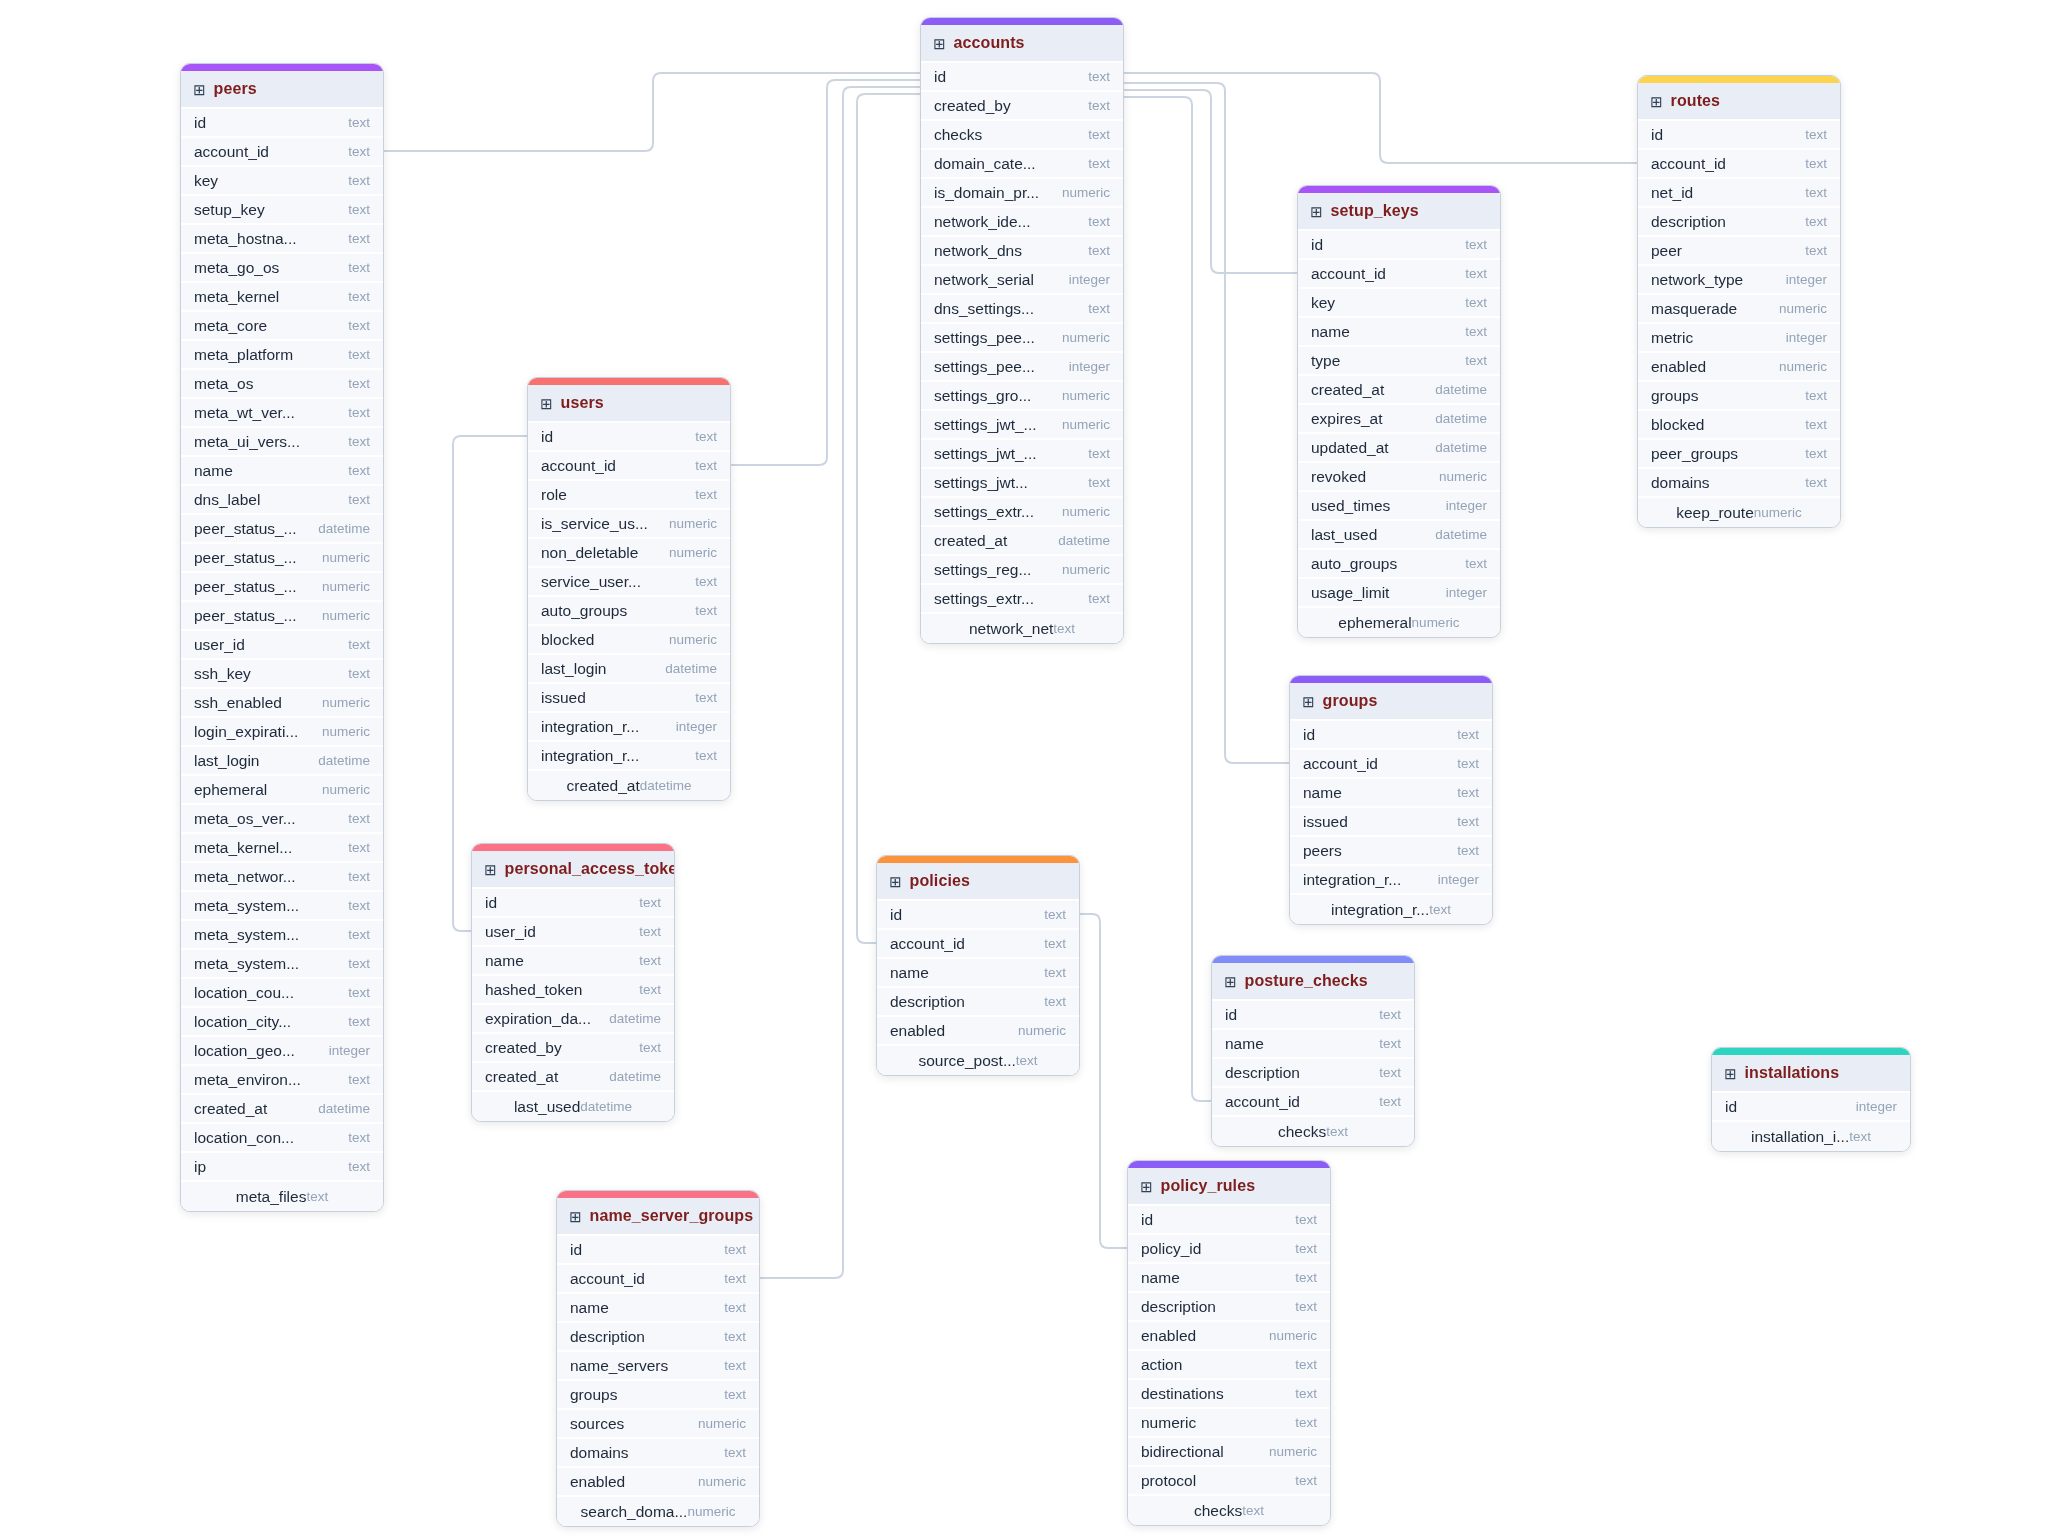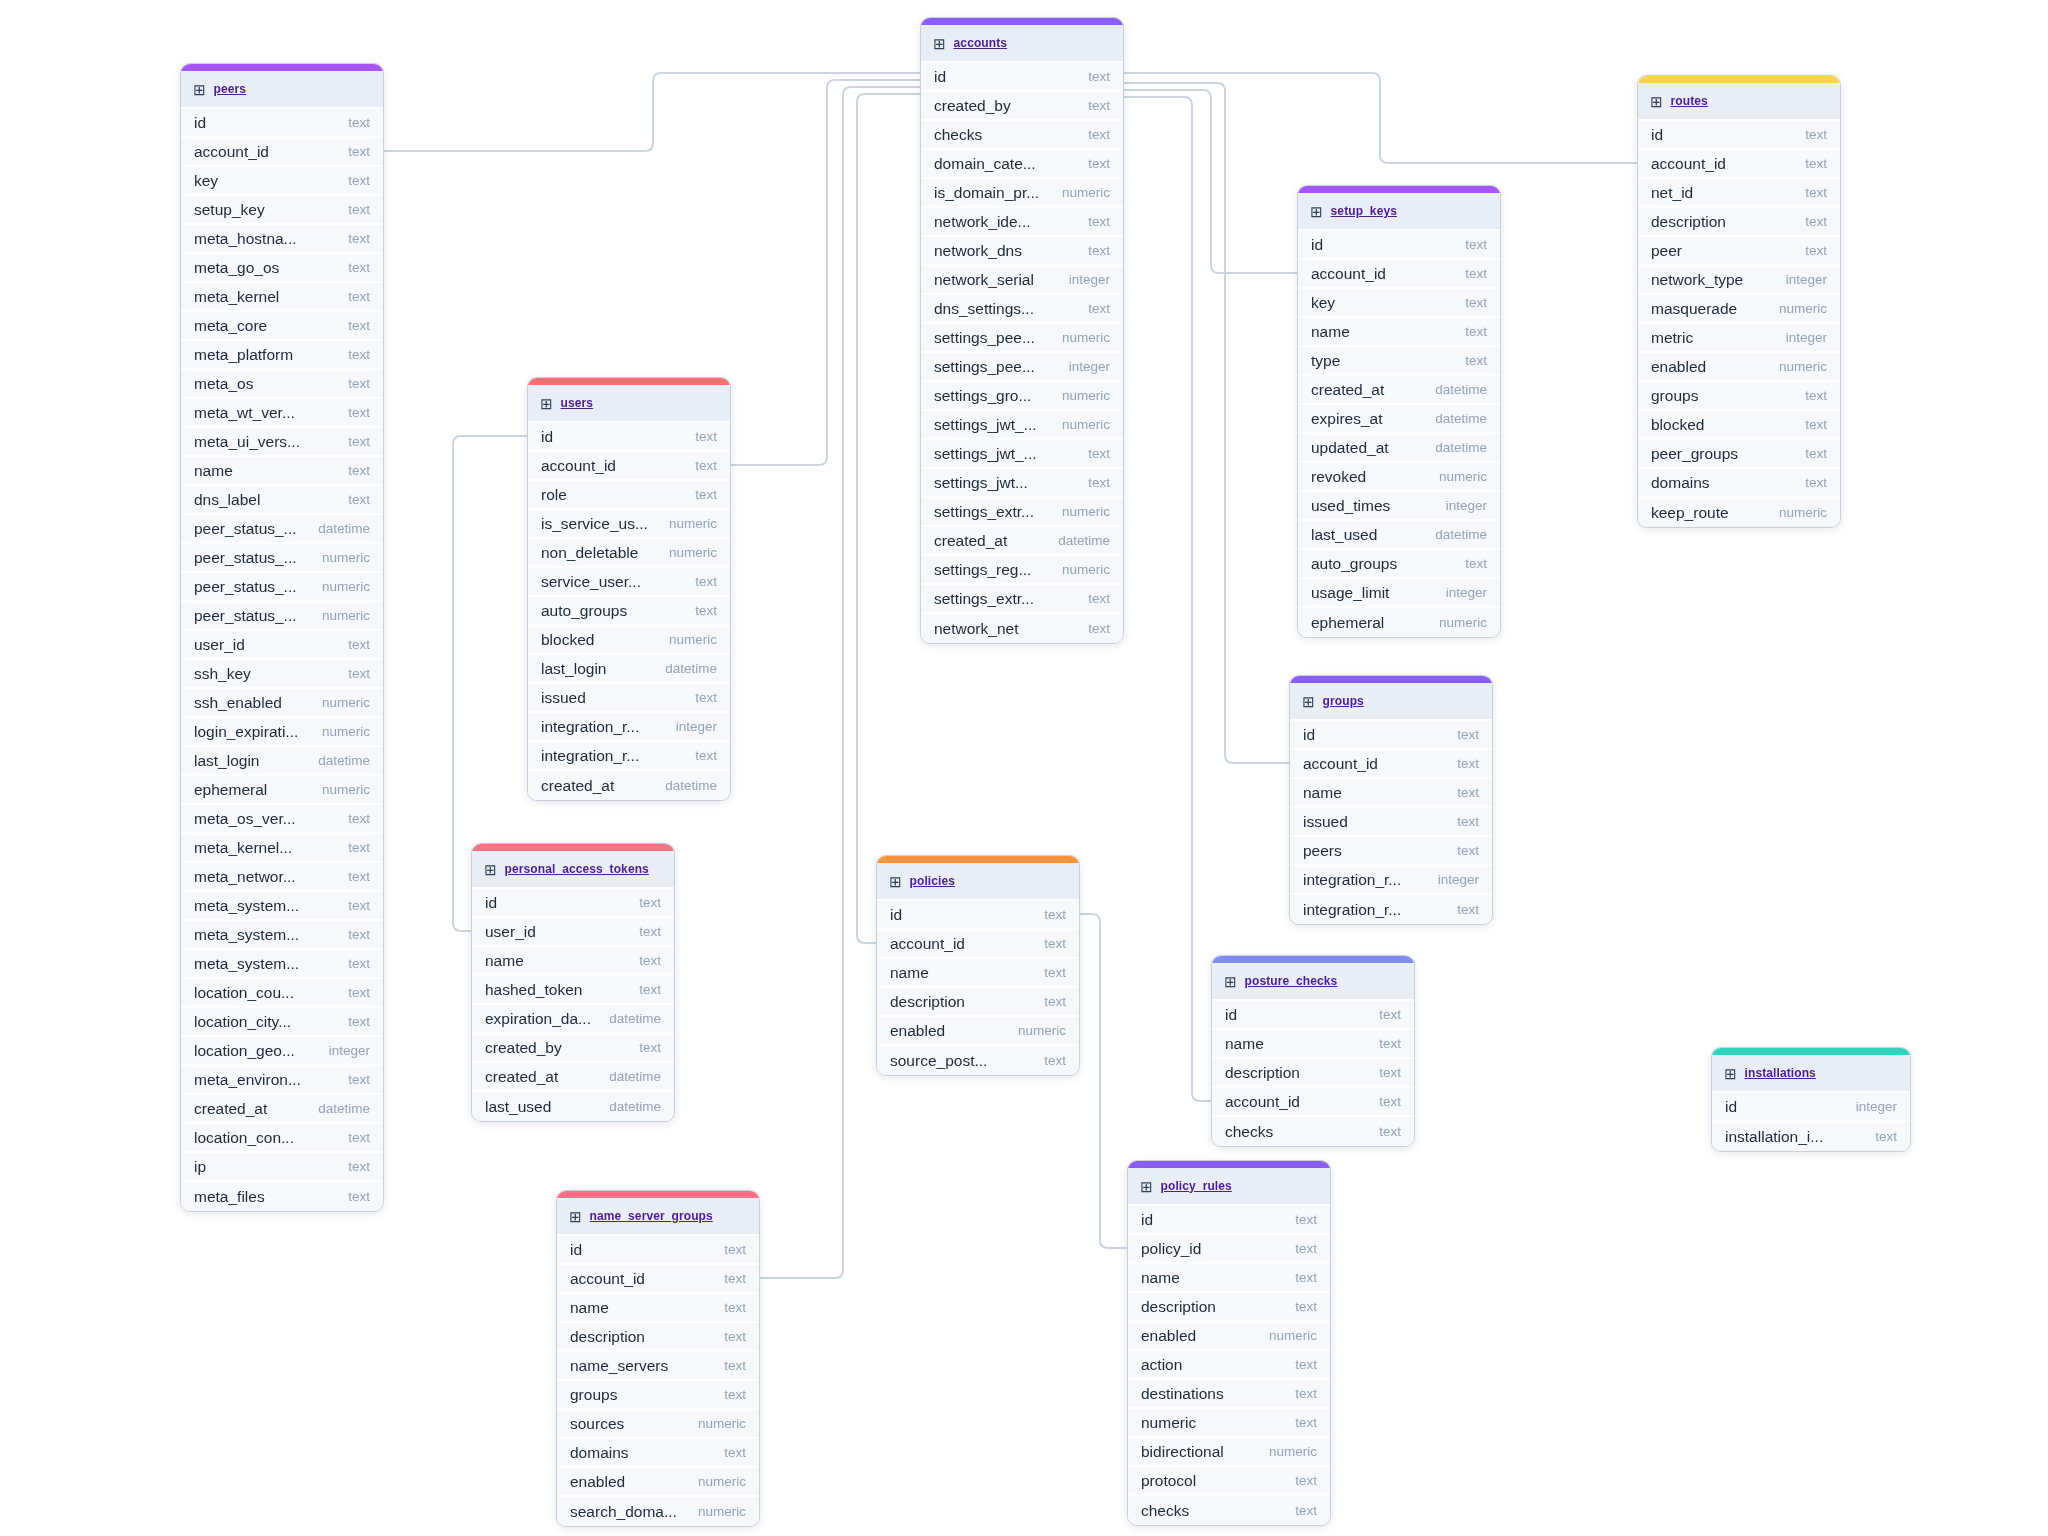--- a/index.html
+++ b/index.html
@@ -12,27 +12,27 @@
     box-shadow:0 2px 8px rgba(15,23,42,.10);
     overflow:hidden;box-sizing:border-box;
   }
   .bar{height:7px;width:100%;}
   .thead{
     height:38px;display:flex;align-items:center;gap:8px;
     background:#e9eef6;border-bottom:2px solid #ffffff;
     padding:0 12px;box-sizing:border-box;
   }
   .ticon{font-size:15px;color:#334155;line-height:1;}
-  .tname{font-size:12px;font-weight:700;color:#4c1d95;letter-spacing:.1px;text-decoration:underline;}
+  .tname{font-size:16px;font-weight:700;color:#7f1d1d;letter-spacing:.1px;}
   .row{
     height:29px;display:flex;align-items:center;justify-content:space-between;
     background:#f6f8fb;border-bottom:2px solid #ffffff;
     padding:0 13px;box-sizing:border-box;
   }
-  .row:last-child{border-bottom:none;}
+  .row:last-child{border-bottom:none;justify-content:center;}
   .fn{font-size:15.5px;color:#1e293b;white-space:nowrap;}
   .ft{font-size:13.5px;color:#94a3b8;white-space:nowrap;}
 </style>
 </head>
 <body>
 
 <div id="canvas">
   <svg id="wires" xmlns="http://www.w3.org/2000/svg">
       <path d="M384 151 L645 151 Q653 151 653 143 L653 81 Q653 73 661 73 L920 73" fill="none" stroke="#cbd5e1" stroke-width="2" stroke-linejoin="round"></path>
       <path d="M727 465 L819 465 Q827 465 827 457 L827 88 Q827 80 835 80 L920 80" fill="none" stroke="#cbd5e1" stroke-width="2" stroke-linejoin="round"></path>

